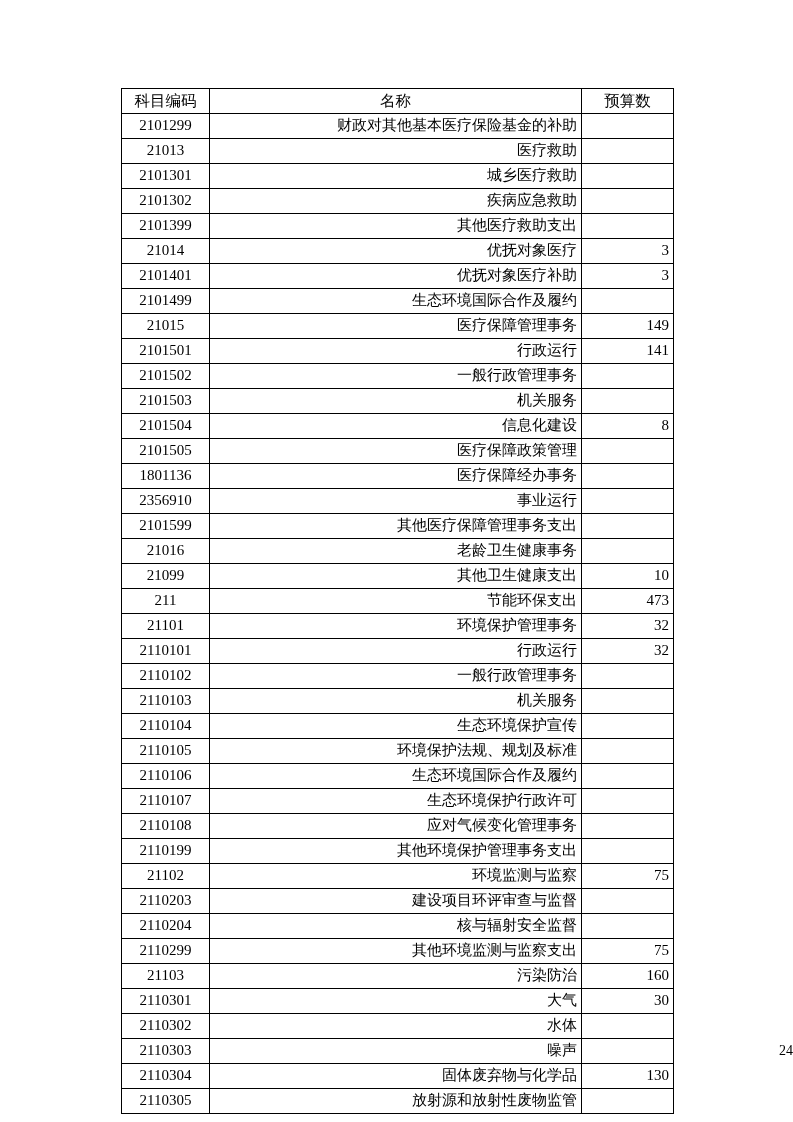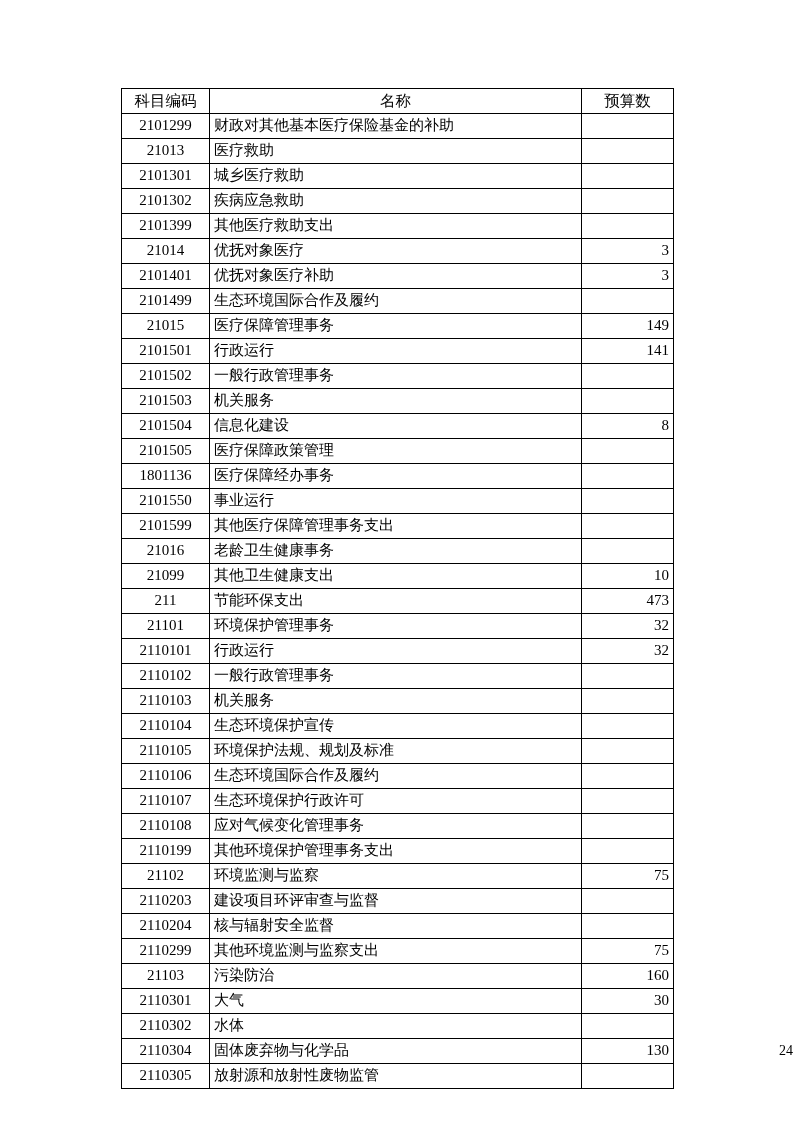--- a/index.html
+++ b/index.html
@@ -55,21 +55,21 @@
   }
   td.code {
     text-align: center;
     padding-left: 5px;
   }
   td.amt {
     text-align: right;
     padding-right: 6px;
   }
   td.name {
-    text-align: left;
+    text-align: right;
   }
   
   .lvl0 { padding-left: 18px; }
   .lvl1 { padding-left: 40px; }
   .lvl2 { padding-left: 62px; }
 
   .page-number {
     position: absolute;
     top: 1043px;
     left: 0;
@@ -168,21 +168,21 @@
             <td class="code">2101505</td>
             <td class="name lvl2">医疗保障政策管理</td>
             <td class="amt"></td>
           </tr>
           <tr>
             <td class="code">1801136</td>
             <td class="name lvl2">医疗保障经办事务</td>
             <td class="amt"></td>
           </tr>
           <tr>
-            <td class="code">2101550</td>
+            <td class="code">2356910</td>
             <td class="name lvl2">事业运行</td>
             <td class="amt"></td>
           </tr>
           <tr>
             <td class="code">2101599</td>
             <td class="name lvl2">其他医疗保障管理事务支出</td>
             <td class="amt"></td>
           </tr>
           <tr>
             <td class="code">21016</td>
@@ -278,20 +278,25 @@
             <td class="code">2110301</td>
             <td class="name lvl2">大气</td>
             <td class="amt">30</td>
           </tr>
           <tr>
             <td class="code">2110302</td>
             <td class="name lvl2">水体</td>
             <td class="amt"></td>
           </tr>
           <tr>
+            <td class="code">2110303</td>
+            <td class="name lvl2">噪声</td>
+            <td class="amt"></td>
+          </tr>
+          <tr>
             <td class="code">2110304</td>
             <td class="name lvl2">固体废弃物与化学品</td>
             <td class="amt">130</td>
           </tr>
           <tr>
             <td class="code">2110305</td>
             <td class="name lvl2">放射源和放射性废物监管</td>
             <td class="amt"></td>
           </tr>
         </tbody>

